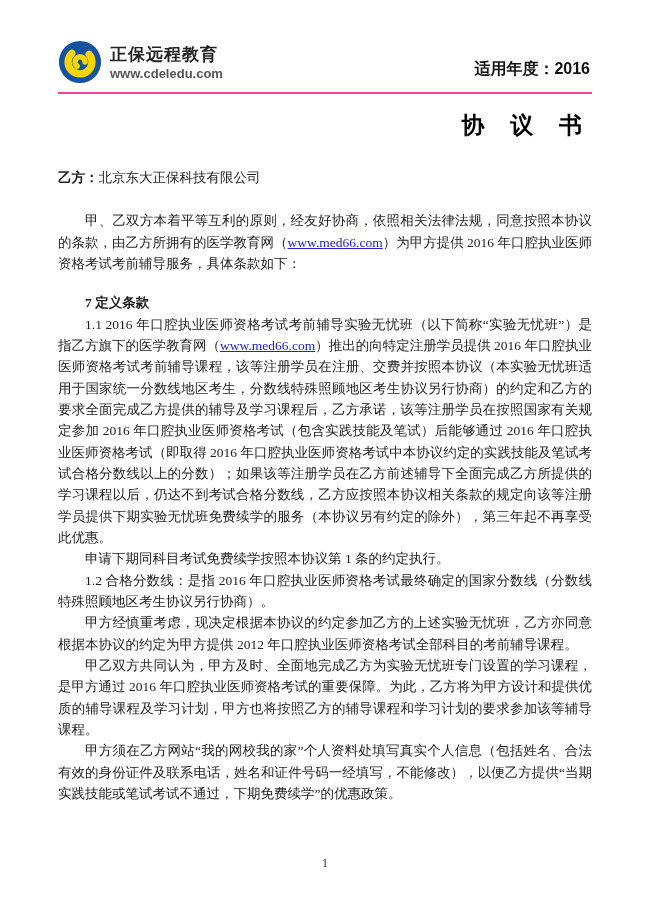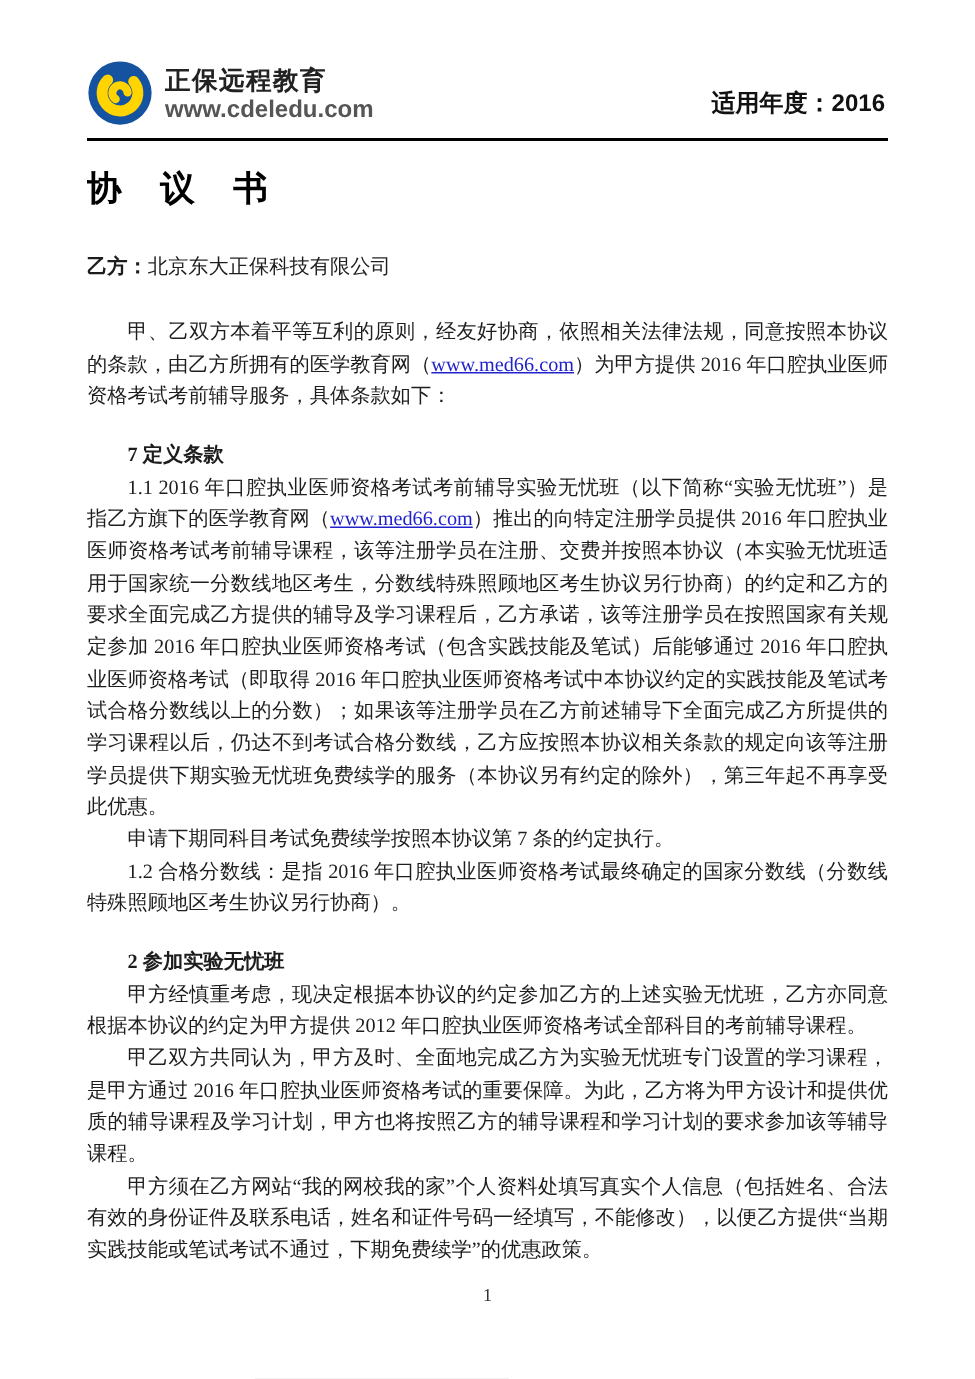--- a/index.html
+++ b/index.html
@@ -9,29 +9,29 @@
     position: relative;
     width: 650px;
     height: 919px;
     margin: 0 auto;
     background: #ffffff;
     padding: 40px 58px 0 58px;
     overflow: hidden;
     color: #1d1d1d;
   }
   
-  .header { position: relative; padding-bottom: 8px; border-bottom: 2px solid #000000; }
+  .header { position: relative; padding-bottom: 8px; border-bottom: 2px solid #ec4899; }
   .brand { display: flex; align-items: center; gap: 8px; }
   .brand-logo { width: 44px; height: 44px; flex: 0 0 auto; }
   .brand-text { display: flex; flex-direction: column; justify-content: center; }
   .brand-name { font-size: 17px; font-weight: bold; color: #222; font-family: "Liberation Sans", sans-serif; letter-spacing: 1px; }
-  .brand-url { font-size: 16px; font-weight: bold; color: #555; font-family: "Liberation Sans", sans-serif; }
+  .brand-url { font-size: 13px; font-weight: bold; color: #555; font-family: "Liberation Sans", sans-serif; }
   .year-label { position: absolute; right: 2px; bottom: 12px; font-size: 16px; font-weight: bold; color: #111; font-family: "Liberation Sans", sans-serif; }
   
-  .doc-title { text-align: left; font-size: 23px; font-weight: bold; letter-spacing: 10px; margin-top: 16px; color: #000; }
+  .doc-title { text-align: right; font-size: 23px; font-weight: bold; letter-spacing: 10px; margin-top: 16px; color: #000; }
   
   .content { margin-top: 26px; font-size: 13.5px; line-height: 1.58; text-align: justify; }
   .party-line { margin-bottom: 22px; }
   .party-label { font-weight: bold; }
   .para { text-indent: 2em; }
   .intro { margin-top: 12px; margin-bottom: 18px; }
   .section-heading { font-weight: bold; text-indent: 2em; margin-top: 18px; }
   .section-heading.first { margin-top: 16px; }
   a.doc-link { color: #2222cc; text-decoration: underline; cursor: pointer; }
   
@@ -60,24 +60,23 @@
   <div class="doc-title">协 议 书</div>
 
   <div class="content">
 
     <p class="party-line"><span class="party-label">乙方：</span><span>北京东大正保科技有限公司</span></p>
 
     <p class="para intro"><span>甲、乙双方本着平等互利的原则，经友好协商，依照相关法律法规，同意按照本协议的条款，由乙方所拥有的医学教育网（</span><a class="doc-link">www.med66.com</a><span>）为甲方提供 2016 年口腔执业医师资格考试考前辅导服务，具体条款如下：</span></p>
 
     <p class="section-heading first">7 定义条款</p>
     <p class="para"><span>1.1 2016 年口腔执业医师资格考试考前辅导实验无忧班（以下简称“实验无忧班”）是指乙方旗下的医学教育网（</span><a class="doc-link">www.med66.com</a><span>）推出的向特定注册学员提供 2016 年口腔执业医师资格考试考前辅导课程，该等注册学员在注册、交费并按照本协议（本实验无忧班适用于国家统一分数线地区考生，分数线特殊照顾地区考生协议另行协商）的约定和乙方的要求全面完成乙方提供的辅导及学习课程后，乙方承诺，该等注册学员在按照国家有关规定参加 2016 年口腔执业医师资格考试（包含实践技能及笔试）后能够通过 2016 年口腔执业医师资格考试（即取得 2016 年口腔执业医师资格考试中本协议约定的实践技能及笔试考试合格分数线以上的分数）；如果该等注册学员在乙方前述辅导下全面完成乙方所提供的学习课程以后，仍达不到考试合格分数线，乙方应按照本协议相关条款的规定向该等注册学员提供下期实验无忧班免费续学的服务（本协议另有约定的除外），第三年起不再享受此优惠。</span></p>
-    <p class="para">申请下期同科目考试免费续学按照本协议第 7 条的约定执行。</p>
+    <p class="para">申请下期同科目考试免费续学按照本协议第 1 条的约定执行。</p>
     <p class="para">1.2 合格分数线：是指 2016 年口腔执业医师资格考试最终确定的国家分数线（分数线特殊照顾地区考生协议另行协商）。</p>
 
-    <p class="section-heading">2  参加实验无忧班</p>
     <p class="para">甲方经慎重考虑，现决定根据本协议的约定参加乙方的上述实验无忧班，乙方亦同意根据本协议的约定为甲方提供 2012 年口腔执业医师资格考试全部科目的考前辅导课程。</p>
     <p class="para">甲乙双方共同认为，甲方及时、全面地完成乙方为实验无忧班专门设置的学习课程，是甲方通过 2016 年口腔执业医师资格考试的重要保障。为此，乙方将为甲方设计和提供优质的辅导课程及学习计划，甲方也将按照乙方的辅导课程和学习计划的要求参加该等辅导课程。</p>
     <p class="para">甲方须在乙方网站“我的网校我的家”个人资料处填写真实个人信息（包括姓名、合法有效的身份证件及联系电话，姓名和证件号码一经填写，不能修改），以便乙方提供“当期实践技能或笔试考试不通过，下期免费续学”的优惠政策。</p>
 
   </div>
 
   <div class="page-number">1</div>
 
 </div>
 

